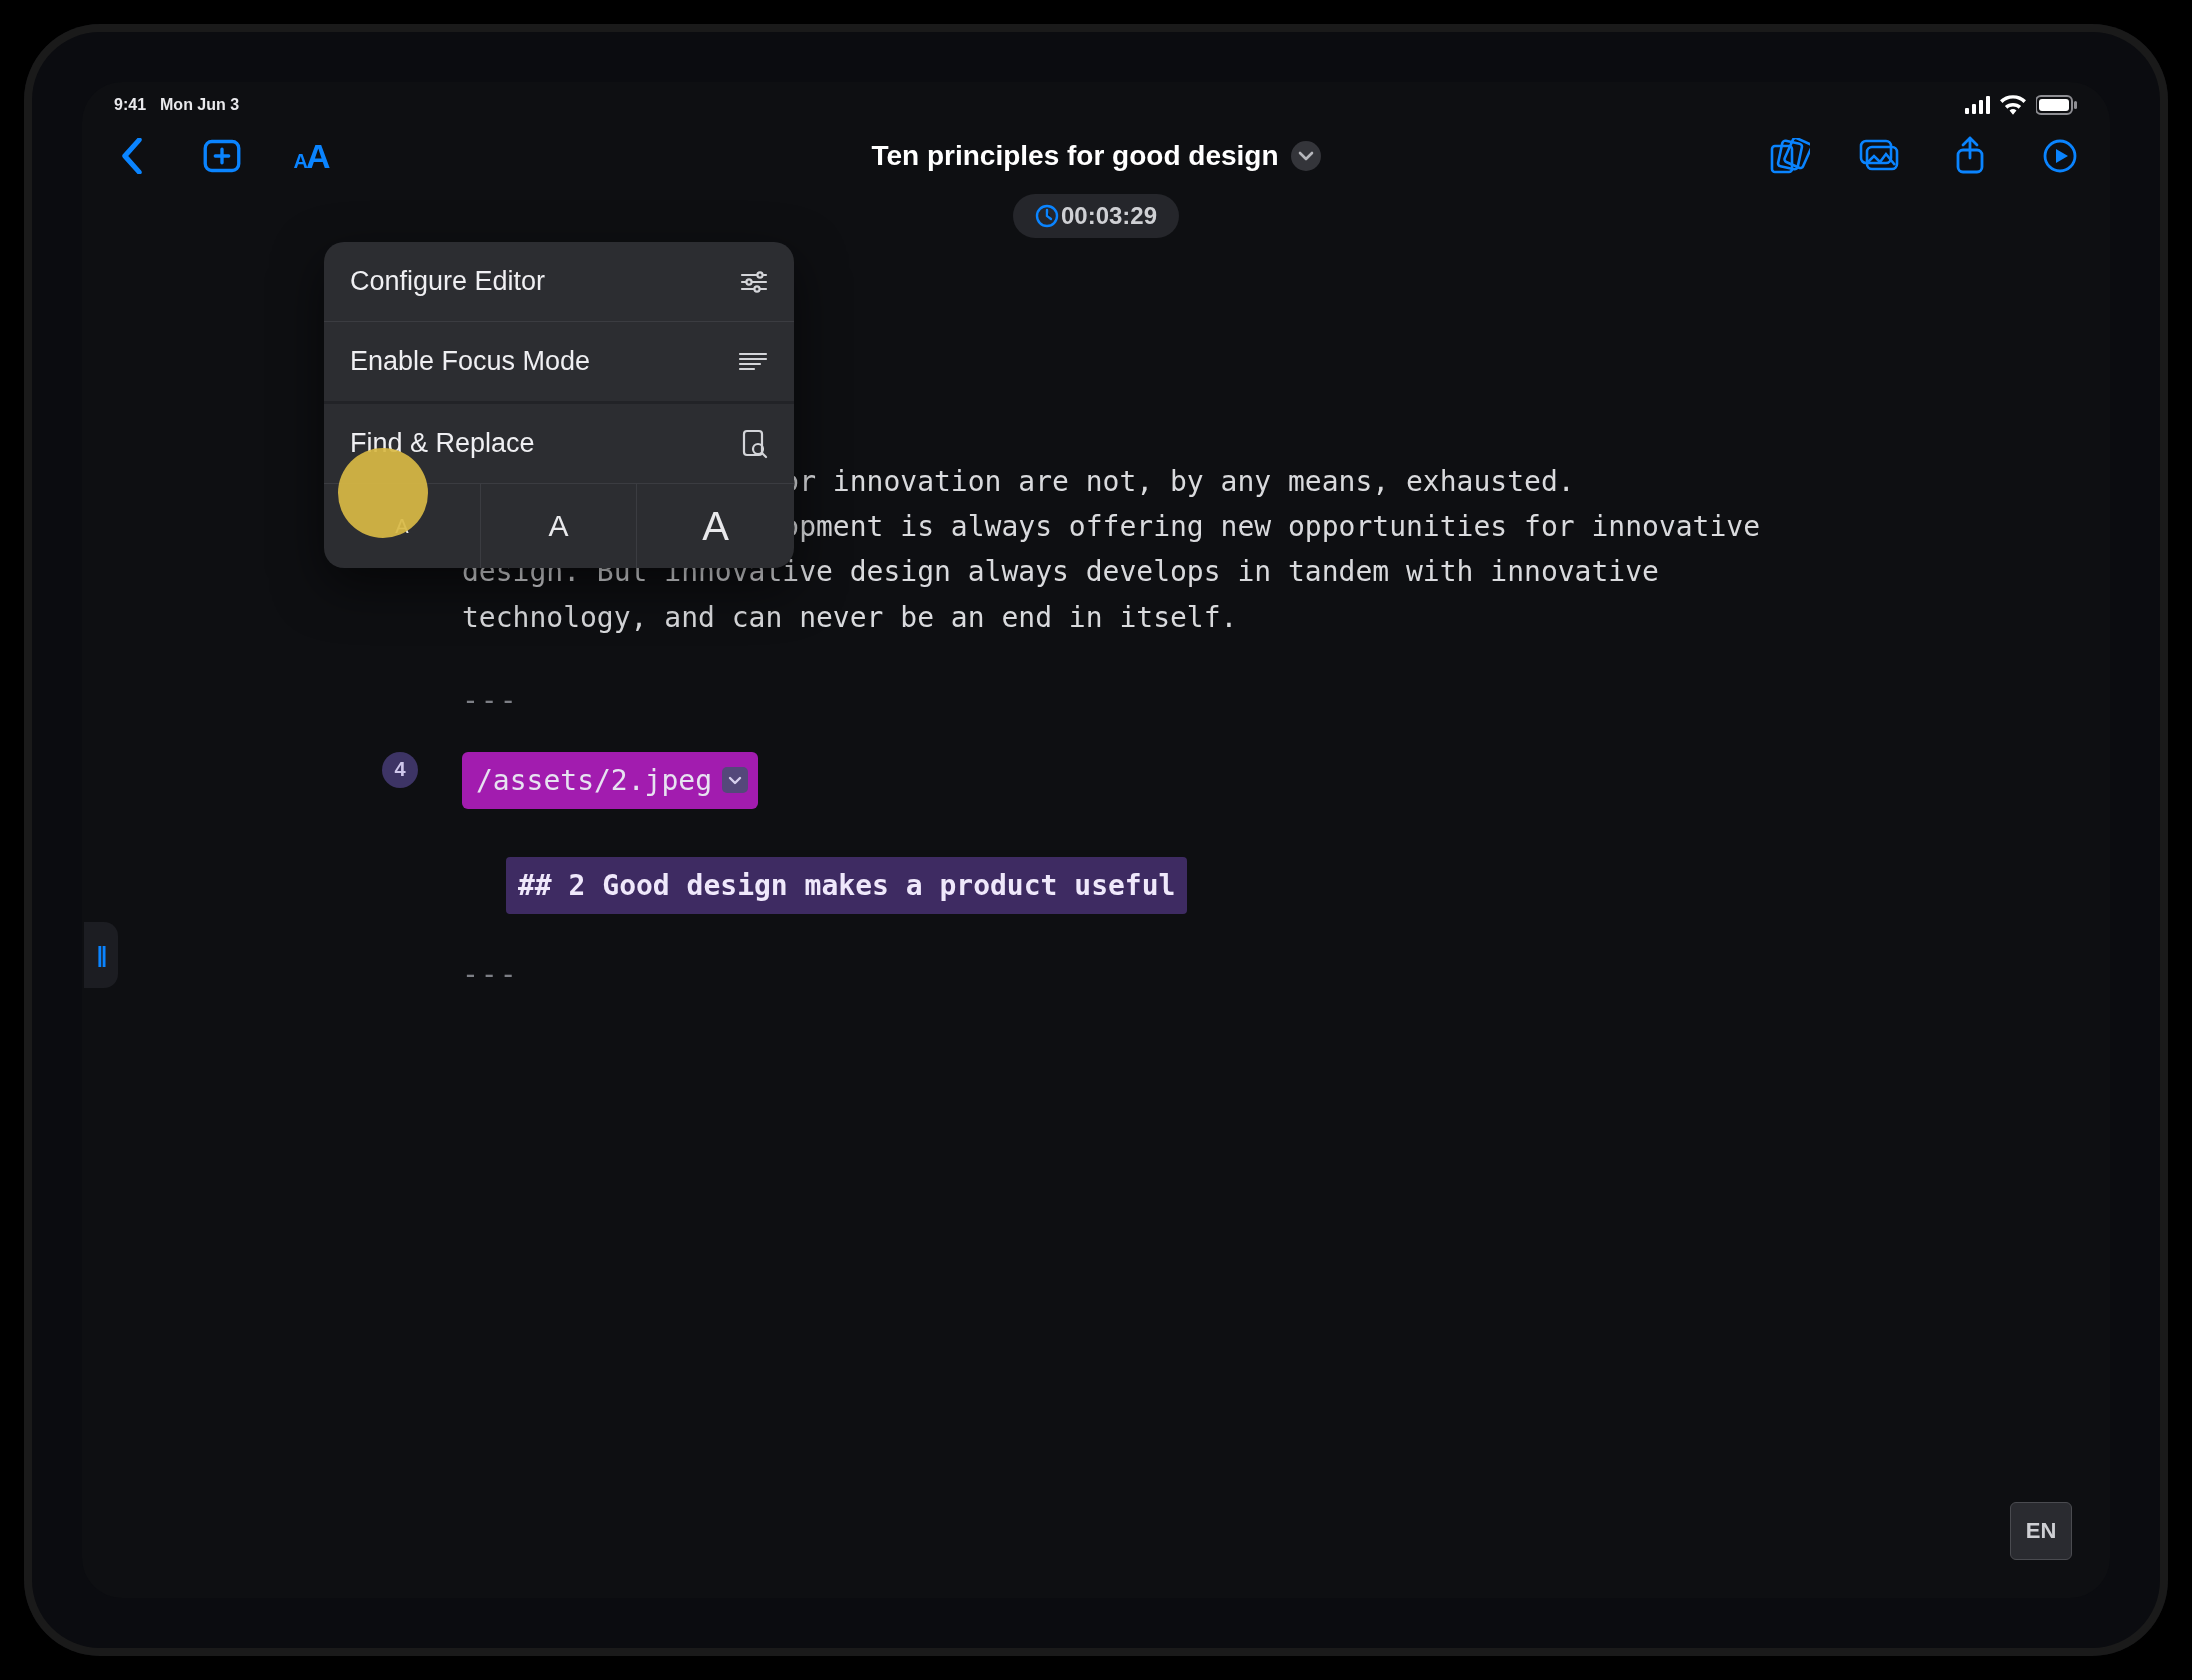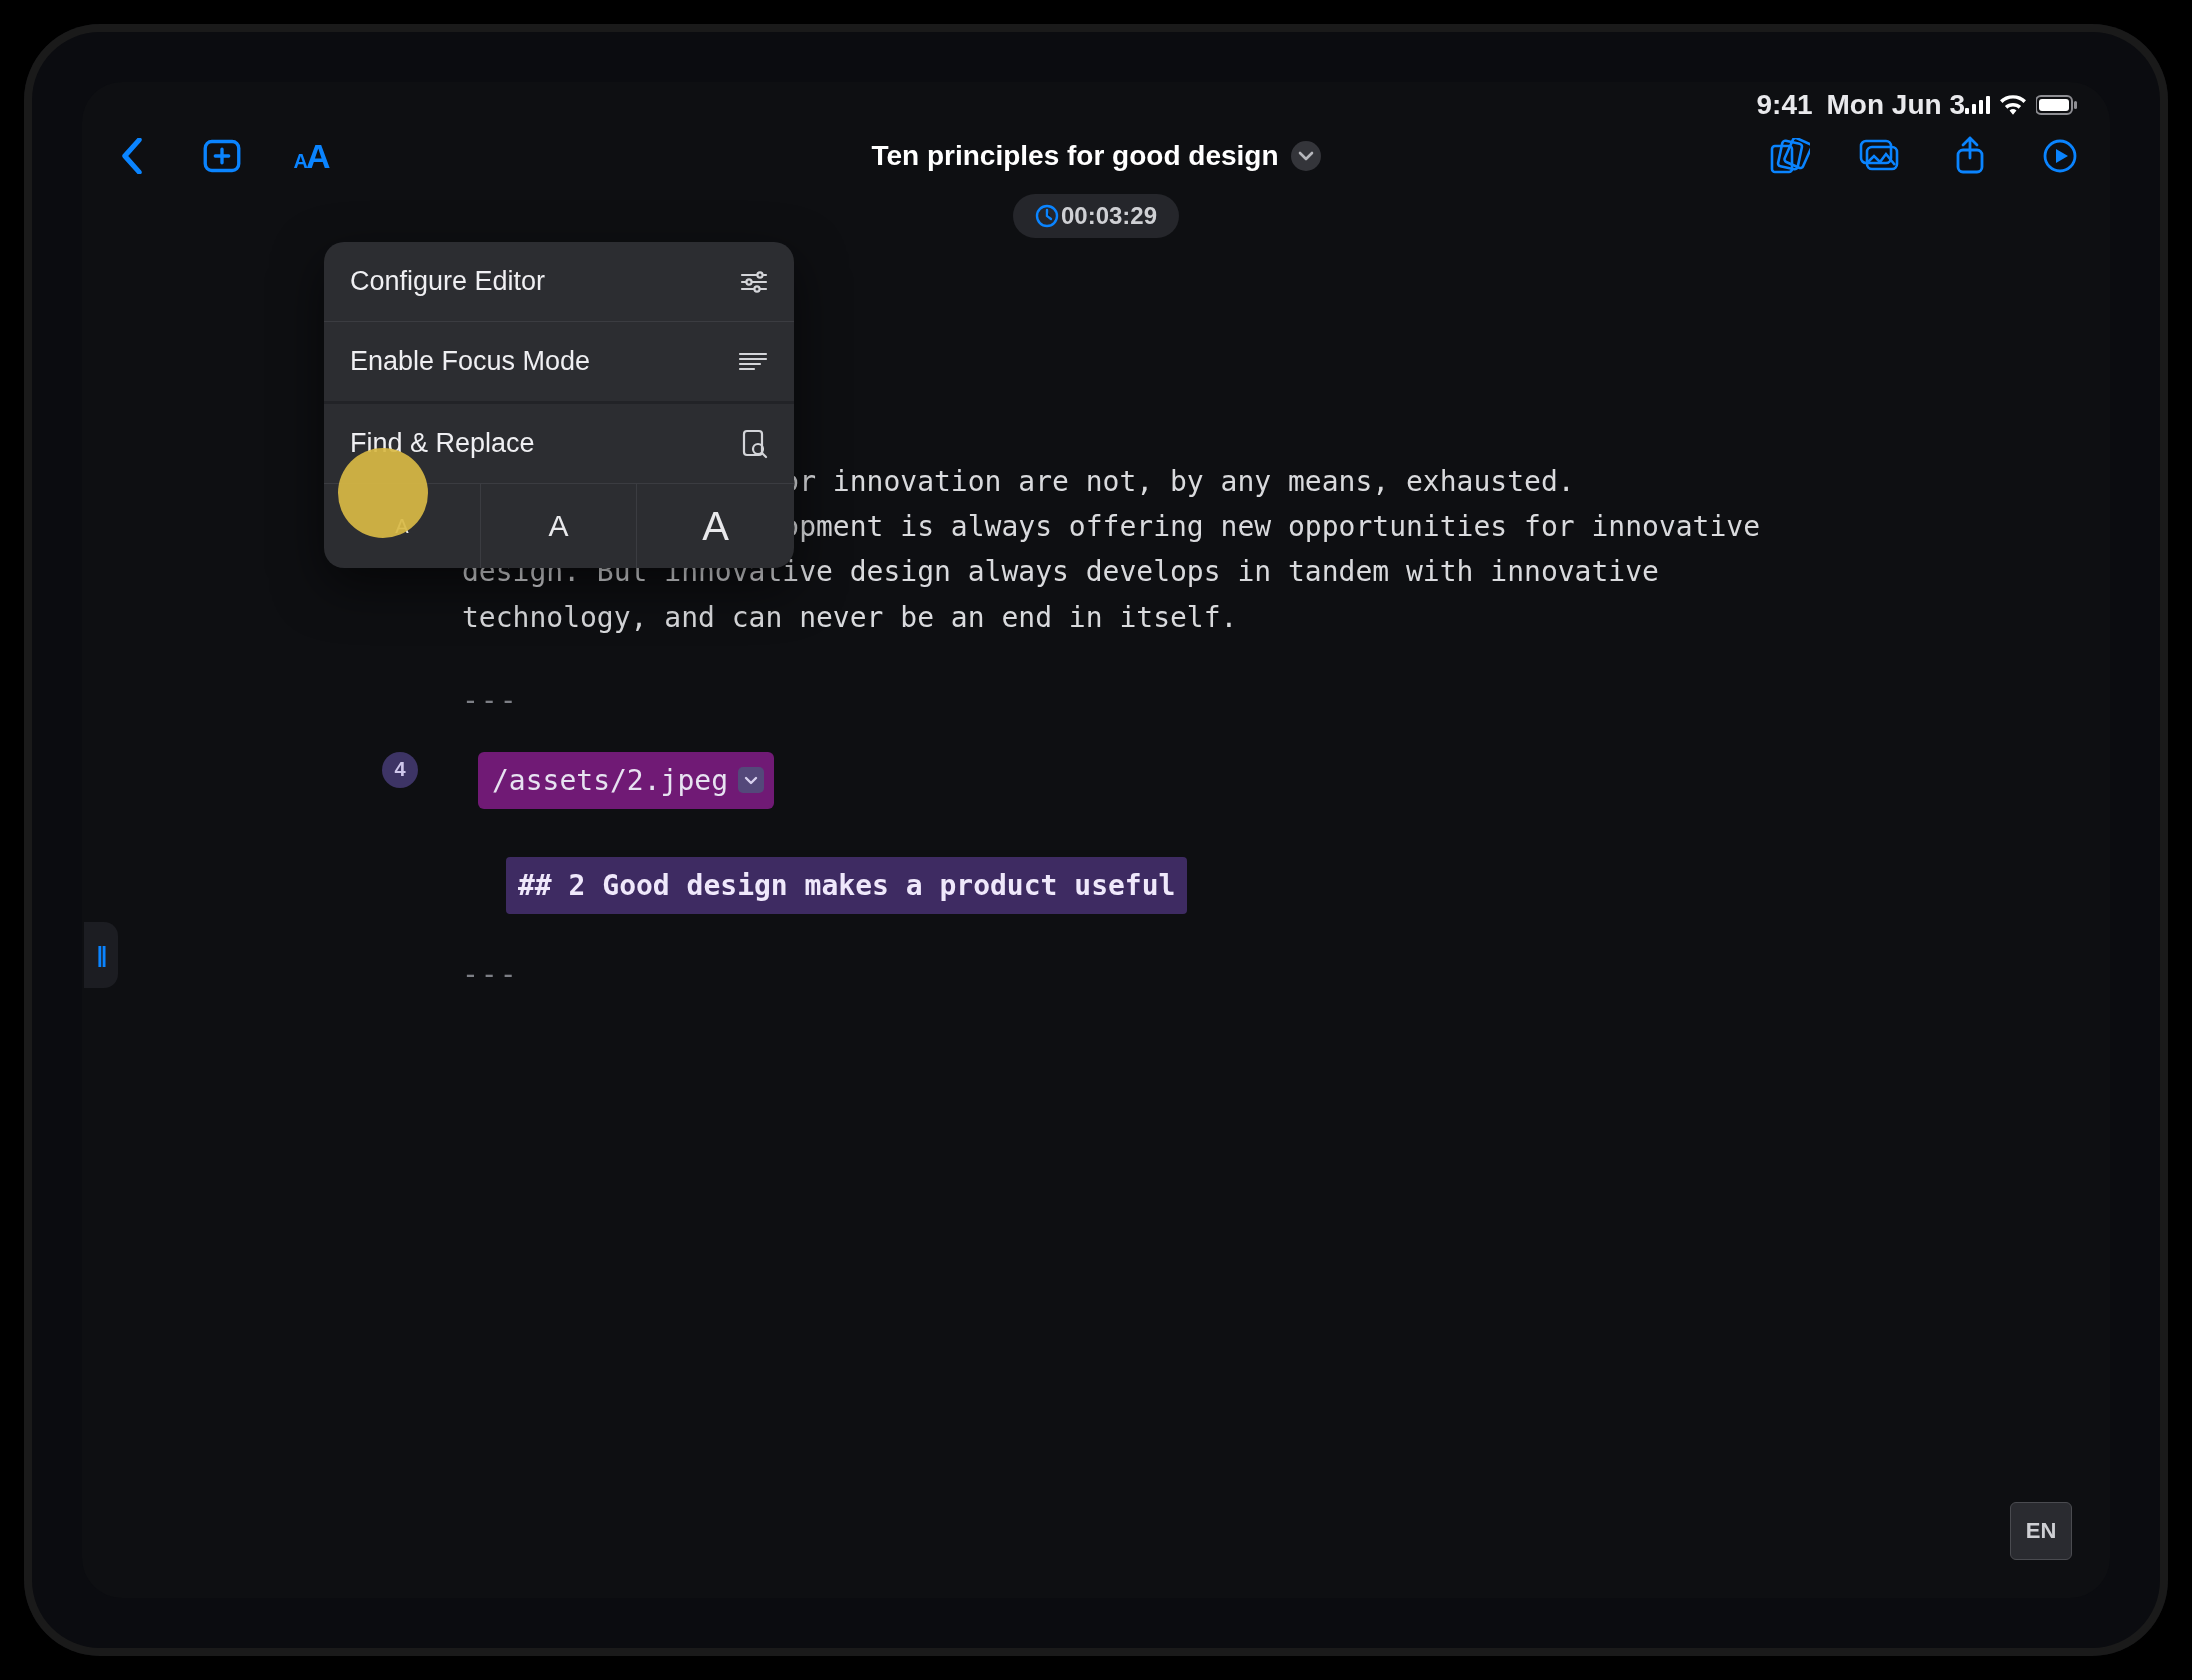--- a/index.html
+++ b/index.html
@@ -23,26 +23,26 @@
     position: absolute;
     left: 58px; top: 58px;
     width: 2028px; height: 1516px;
     border-radius: 40px;
     background: #0e0f12;
     overflow: hidden;
   }
   
   .statusbar {
     display: flex;
-    justify-content: flex-end;
+    justify-content: space-between;
     align-items: center;
     height: 40px;
     padding: 6px 32px 0 32px;
     color: #e9e9ec;
-    font-size: 28px;
+    font-size: 16px;
   }
   .statusbar .left { display:flex; gap:14px; font-weight:600; }
   .statusbar .right { display:flex; gap:10px; align-items:center; }
   .bars { display:flex; align-items:flex-end; gap:3px; height:18px;}
   .bars span{ width:4px; background:#fff; border-radius:1px;}
   .bars span:nth-child(1){height:6px}.bars span:nth-child(2){height:10px}
   .bars span:nth-child(3){height:14px}.bars span:nth-child(4){height:18px}
   .wifi svg, .battery svg { display:block; }
 
   
@@ -99,24 +99,23 @@
   .hl-heading{
     display:inline-block;
     background:#3e2b62;
     color:#efe8fb;
     font-weight:700;
     padding:6px 12px;
     border-radius:4px;
   }
   .asset-pill{
     display:inline-flex; align-items:center;
-    background:#701a75; color:#e7e3f1;
+    background:#a21caf; color:#e7e3f1;
     padding:6px 10px 6px 14px; border-radius:6px;
     gap:10px;
-    margin-left:16px;
   }
   .asset-pill .mini-chev{
     width:26px;height:26px;border-radius:5px;background:#54487a;
     display:flex;align-items:center;justify-content:center;
   }
   .line-badge{
     position:absolute;
     left:-80px;
     width:36px;height:36px;border-radius:18px;
     background:#3d3465;color:#cfc7ec;

